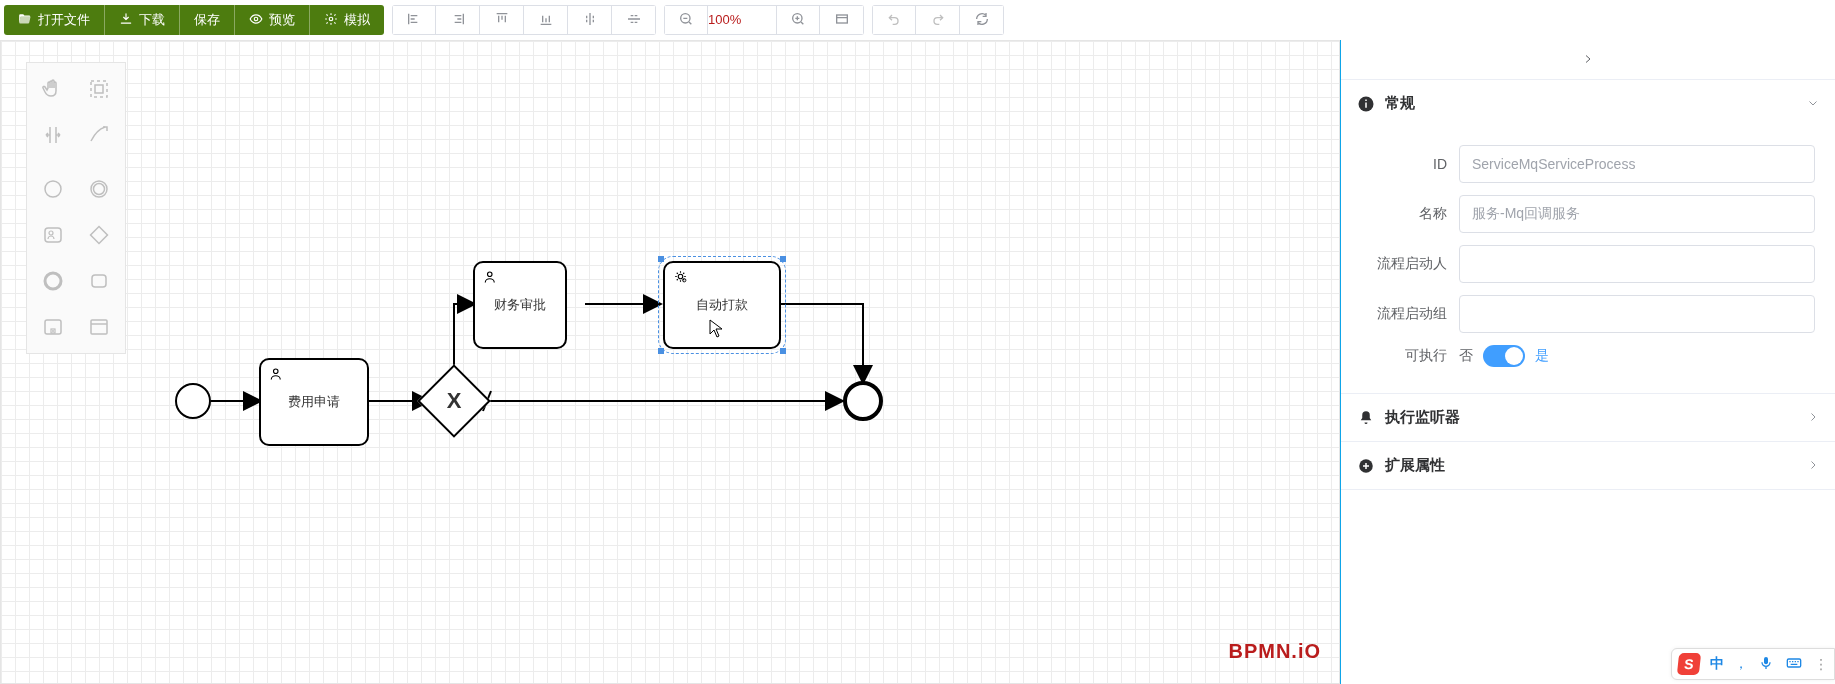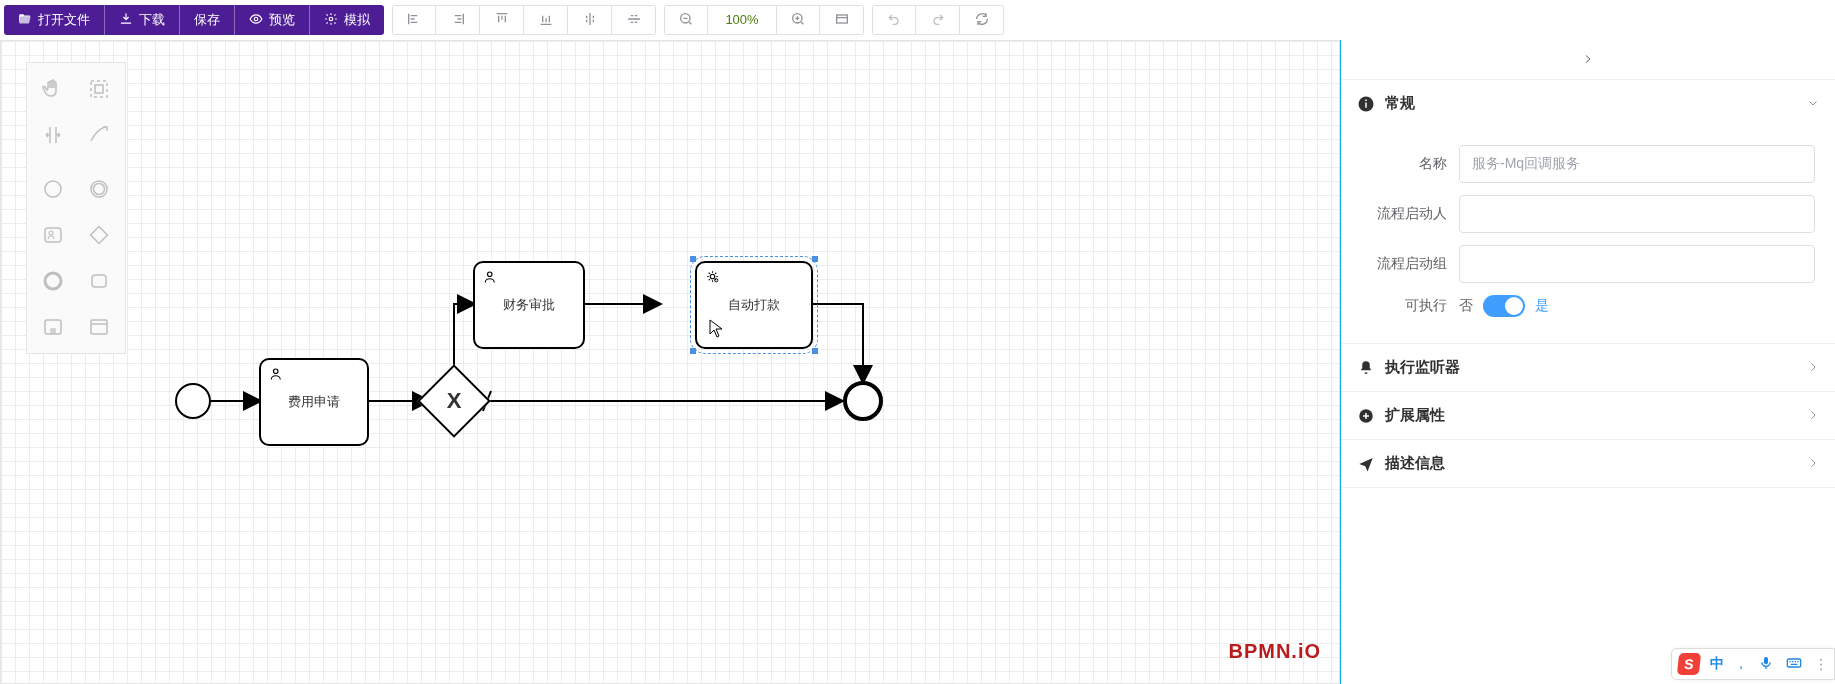--- a/index.html
+++ b/index.html
@@ -2,25 +2,25 @@
 <html><head>
 <meta charset="utf-8">
 <style>
   * { box-sizing: border-box; }
   html, body { margin: 0; padding: 0; font-family: "Helvetica Neue", Arial, "Microsoft YaHei", sans-serif; font-size: 14px; color: #333; }
   body { width: 1835px; height: 684px; background: #fff; overflow: hidden; position: relative; }
 
   
   .toolbar-row { display: flex; align-items: center; gap: 8px; padding: 4px 4px 4px 4px; height: 40px; }
   .btn-group { display: flex; border-radius: 3px; overflow: hidden; }
-  .btn-primary { background: #4c1d95; color: #fff; height: 30px; display: flex; align-items: center; padding: 0 14px; border: none; cursor: pointer; font-size: 13px; gap: 6px; }
+  .btn-primary { background: #4d7c0f; color: #fff; height: 30px; display: flex; align-items: center; padding: 0 14px; border: none; cursor: pointer; font-size: 13px; gap: 6px; }
   .btn-primary + .btn-primary { border-left: 1px solid rgba(255,255,255,.35); }
   .btn-icon { width: 44px; height: 30px; border: 1px solid #dcdfe6; background: #fff; display: flex; align-items: center; justify-content: center; cursor: pointer; color: #909399; }
   .btn-icon + .btn-icon { border-left: none; }
-  .zoom-text { width: 68px; text-align: center; line-height: 28px; border-top: 1px solid #dcdfe6; border-bottom: 1px solid #dcdfe6; font-size: 13px; color: #4d7c0f; }
+  .zoom-text { width: 68px; line-height: 28px; border-top: 1px solid #dcdfe6; border-bottom: 1px solid #dcdfe6; font-size: 13px; color: #b91c1c; }
   .icn { display: inline-block; line-height: 1; }
 
   
   .main { display: flex; height: calc(100% - 40px); }
   .canvas-wrap { flex: 1; position: relative; border: 1px solid #e5e5e5; overflow: hidden; }
   .canvas-grid {
     position: absolute; inset: 0;
     background-image:
       linear-gradient(to right, #ececec 1px, transparent 1px),
       linear-gradient(to bottom, #ececec 1px, transparent 1px);
@@ -28,21 +28,21 @@
   }
 
   
   .node { position: absolute; }
   .start-ev { border: 2px solid #000; border-radius: 50%; width: 36px; height: 36px; background: #fff; }
   .end-ev   { border: 4px solid #000; border-radius: 50%; width: 40px; height: 40px; background: #fff; }
   .task { border: 2px solid #000; border-radius: 10px; background: #fff; display: flex; align-items: center; justify-content: center; font-size: 13px; }
   .task .deco { position: absolute; left: 8px; top: 6px; }
   .gateway { width: 52px; height: 52px; background: #fff; border: 2px solid #000; transform: rotate(45deg); }
   .gateway .x { position: absolute; left: 50%; top: 50%; transform: translate(-50%,-50%) rotate(-45deg); font-weight: 700; font-size: 22px; }
-  .selected-node { outline: 1px dashed #4a90e2; outline-offset: 4px; margin-left: 32px; }
+  .selected-node { outline: 1px dashed #4a90e2; outline-offset: 4px; }
   .sel-handle { position: absolute; width: 6px; height: 6px; background: #4a90e2; }
 
   
   .palette { position: absolute; left: 26px; top: 62px; width: 100px; background: #fafafa; border: 1px solid #e5e5e5; display: grid; grid-template-columns: 1fr 1fr; padding: 4px; gap: 2px; }
   .pal-item { width: 44px; height: 44px; display: flex; align-items: center; justify-content: center; cursor: pointer; color: #bfbfbf; border-radius: 3px; }
   .pal-sep { grid-column: 1 / span 2; height: 6px; }
 
   
   .side { width: 495px; border-left: 1px solid #0ea5e9; display: flex; flex-direction: column; }
   .side-top { height: 40px; display: flex; align-items: center; justify-content: center; border-bottom: 1px solid #ebeef5; cursor: pointer; color: #606266; }
@@ -236,21 +236,21 @@
       </span>
       <span>费用申请</span>
     </div>
 
     <div class="node" style="left:427px; top:334px;">
       <div class="gateway">
           <span class="x">X</span>
         </div>
     </div>
 
-    <div class="node task" style="left:472px; top:220px; width:112px; height:88px;">
+    <div class="node task" style="left:472px; top:220px; width:94px; height:88px;">
       <span class="deco">
         <svg width="18" height="18" viewBox="0 0 24 24">
             <circle cx="9" cy="7" r="3" fill="none" stroke="#000" stroke-width="1.5"></circle>
             <path d="M3 18c0-3 3-5 6-5s6 2 6 5" fill="none" stroke="#000" stroke-width="1.5"></path>
           </svg>
       </span>
       <span>财务审批</span>
     </div>
 
     <div class="node task selected-node" style="left:662px; top:220px; width:118px; height:88px;">
@@ -301,20 +301,24 @@
         </span>
         <span>常规</span>
         <span class="chev">
           <svg width="12" height="12" viewBox="0 0 24 24">
               <path d="M5 9l7 7 7-7" fill="none" stroke="#909399" stroke-width="2"></path>
             </svg>
         </span>
       </div>
       <div class="sec-body">
         <div class="field-row">
+          <div class="field-label">ID</div>
+          <input class="field-input" value="ServiceMqServiceProcess" style="">
+        </div>
+        <div class="field-row">
           <div class="field-label">名称</div>
           <input class="field-input" value="服务-Mq回调服务" style="">
         </div>
         <div class="field-row">
           <div class="field-label">流程启动人</div>
           <input class="field-input" value="" style="">
         </div>
         <div class="field-row">
           <div class="field-label">流程启动组</div>
           <input class="field-input" value="" style="">
@@ -354,33 +358,20 @@
               <path d="M12 8v8M8 12h8" stroke="#fff" stroke-width="2"></path>
             </svg>
         </span>
         <span>扩展属性</span>
         <span class="chev"><svg width="12" height="12" viewBox="0 0 24 24">
               <path d="M9 5l7 7-7 7" fill="none" stroke="#909399" stroke-width="2"></path>
             </svg></span>
       </div>
     </div>
 
-    <div class="sec">
-      <div class="sec-head">
-        <span class="sec-icon">
-          <svg width="18" height="18" viewBox="0 0 24 24">
-              <path d="M3 12l18-8-7 18-3-7-8-3z" fill="#303133"></path>
-            </svg>
-        </span>
-        <span>描述信息</span>
-        <span class="chev"><svg width="12" height="12" viewBox="0 0 24 24">
-              <path d="M9 5l7 7-7 7" fill="none" stroke="#909399" stroke-width="2"></path>
-            </svg></span>
-      </div>
-    </div>
   </div>
 </div>
 
 <div class="palette">
   <div class="pal-item">
       <svg width="24" height="24" viewBox="0 0 24 24">
         <path d="M7 11V6a1 1 0 1 1 2 0v5V5a1 1 0 1 1 2 0v6V4a1 1 0 1 1 2 0v7V6a1 1 0 1 1 2 0v8c0 3-2 5-5 5s-5-2-6-4l-2-4a1 1 0 1 1 2-1l2 3z" fill="none" stroke="#bfbfbf" stroke-width="1.5"></path>
       </svg>
     </div>
   <div class="pal-item">

